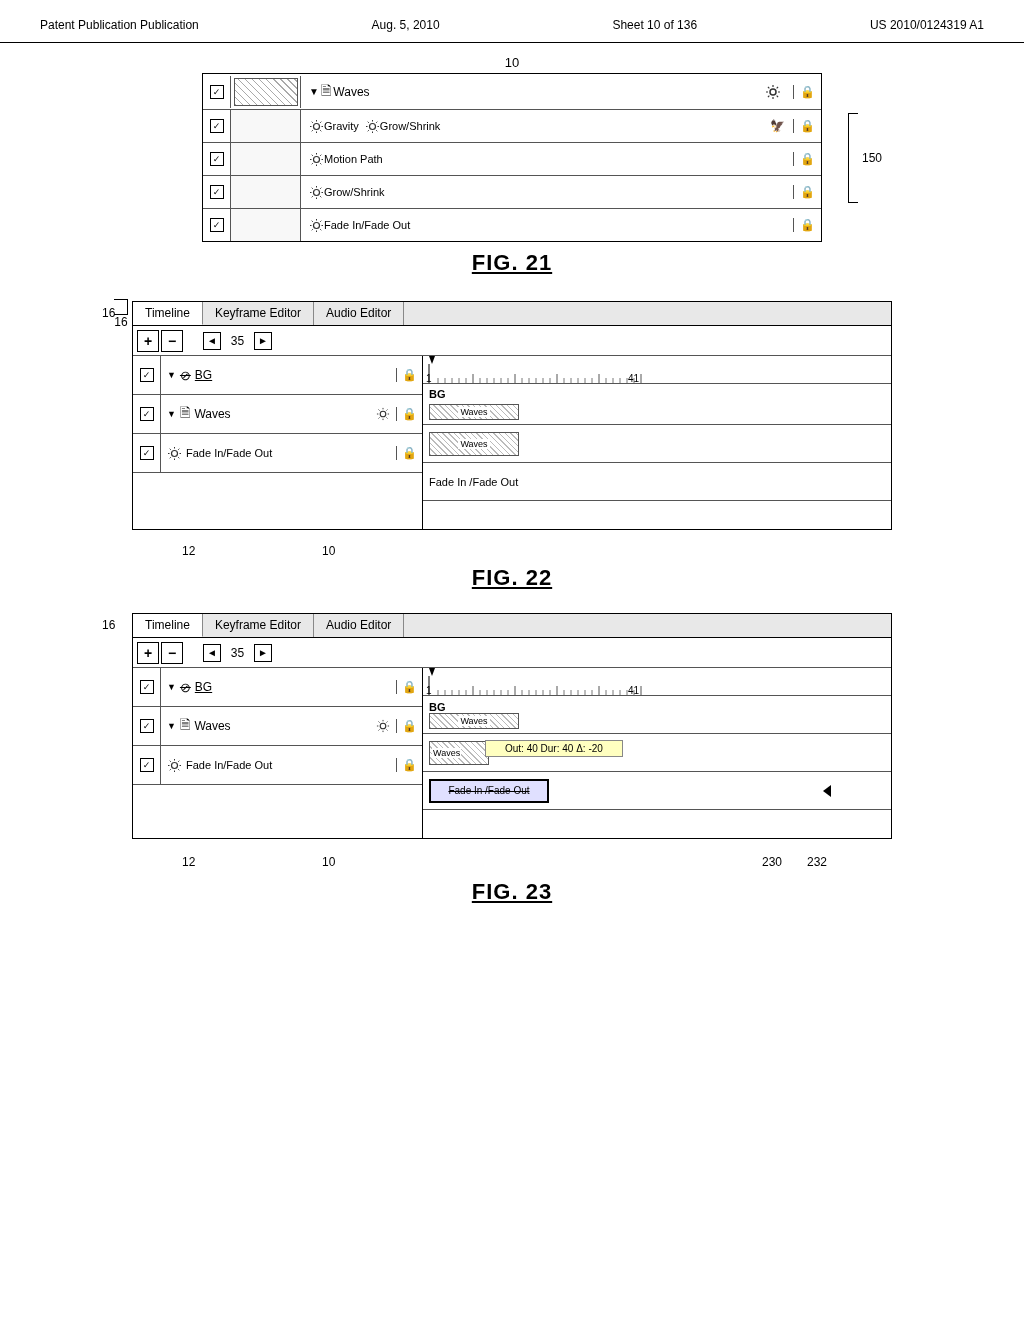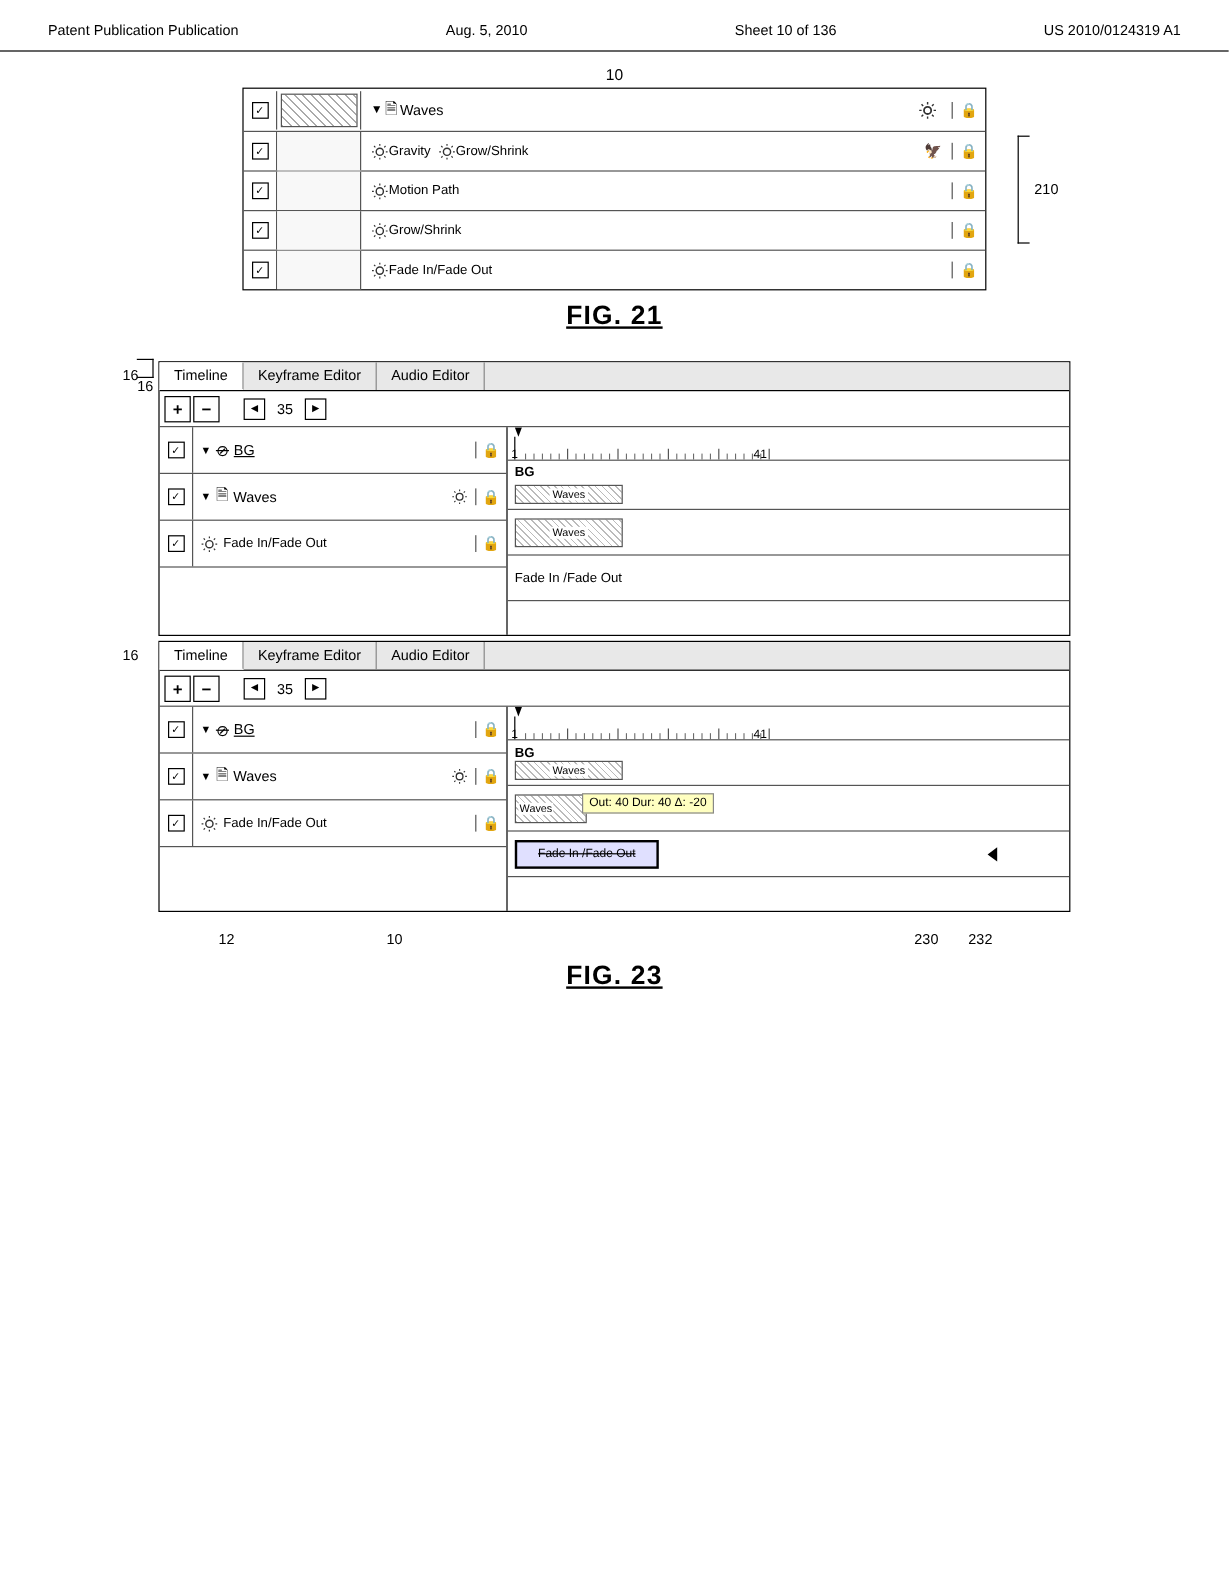--- a/index.html
+++ b/index.html
@@ -281,21 +281,21 @@
     }
     .empty-row:last-child {
       border-bottom: none;
     }
 
     
     .tooltip-popup {
       position: absolute;
       background: #ffffc0;
       border: 1px solid #888;
-      padding: 2px 5px;
+      padding: 2px 19px;
       font-size: 10px;
       z-index: 10;
       white-space: nowrap;
     }
 
     .fig21-wrapper {
       position: relative;
       width: 720px;
       margin: 0 auto 4px auto;
     }
@@ -423,21 +423,21 @@
         </div>
         <div class="lock-cell">
           <span>🔒</span>
         </div>
       </div>
 
     </div>
 
     <div style="position:absolute; right:-10px; top:0; bottom:0; display:flex; align-items:center; font-size:12px;">
       <div style="border-left:1px solid #000; border-top:1px solid #000; border-bottom:1px solid #000; width:10px; height:90px; margin-right:4px;"></div>
-      <span>210</span>
+      <span>150</span>
     </div>
 
   </div>
 
   <div class="fig-label-container" style="margin-bottom:25px;">
     <span class="fig-label">FIG. 21</span>
   </div>
 
   <div class="fig22-wrapper">
 
@@ -596,20 +596,23 @@
     <div style="position:absolute; bottom:-28px; left:220px; font-size:12px;">
       <span>10</span>
     </div>
 
     <div style="position:absolute; top:5px; left:0px; font-size:12px;">
       <span>16</span>
     </div>
 
   </div>
 
+  <div class="fig-label-container" style="margin-top:35px; margin-bottom:22px;">
+    <span class="fig-label">FIG. 22</span>
+  </div>
 
   <div class="fig22-wrapper">
 
     <div style="position:absolute; top:5px; left:0px; font-size:12px;">
       <span>16</span>
     </div>
 
     <div class="timeline-panel">
 
       <div class="tab-row">

